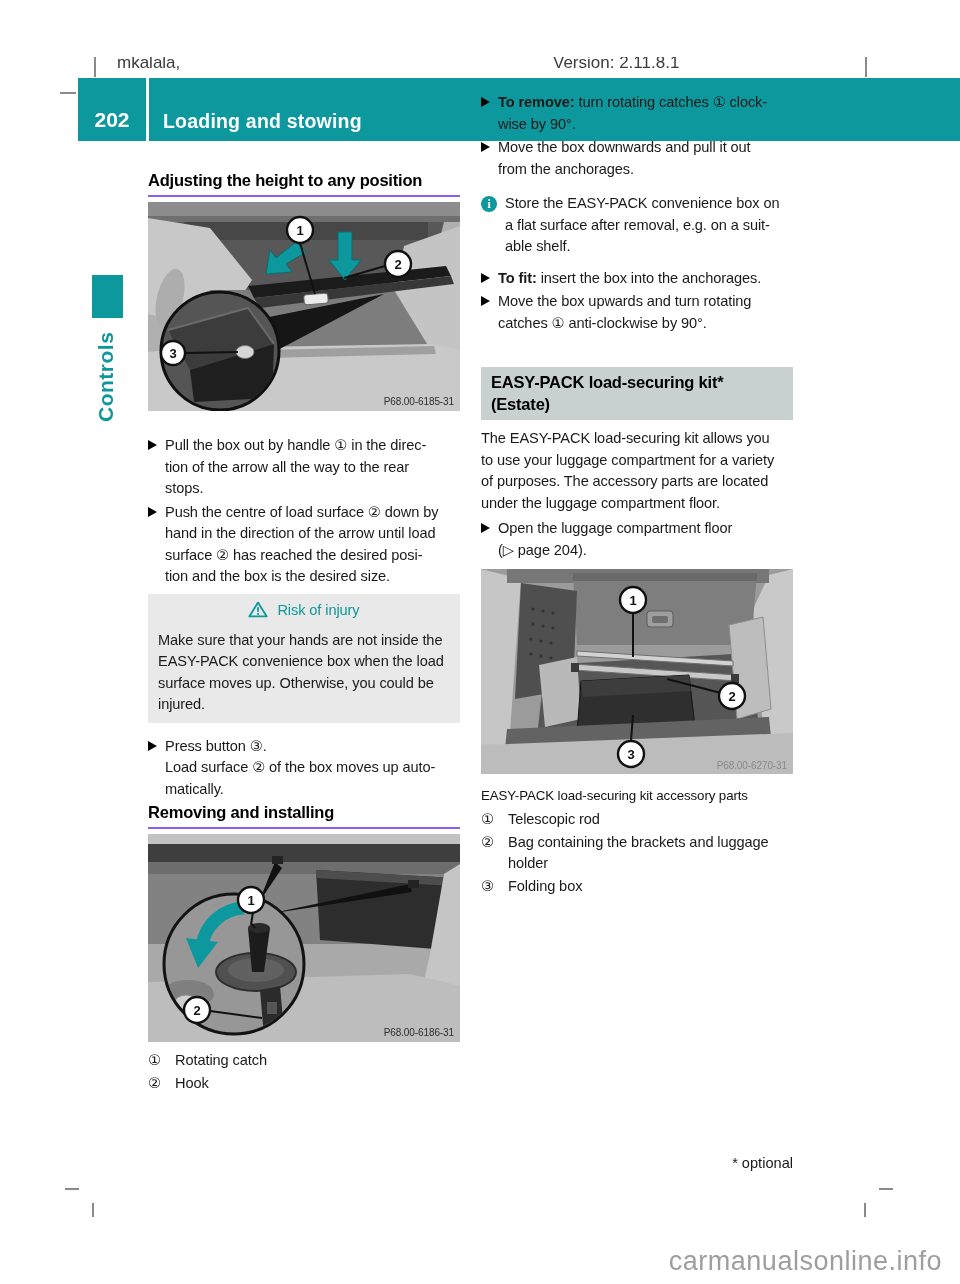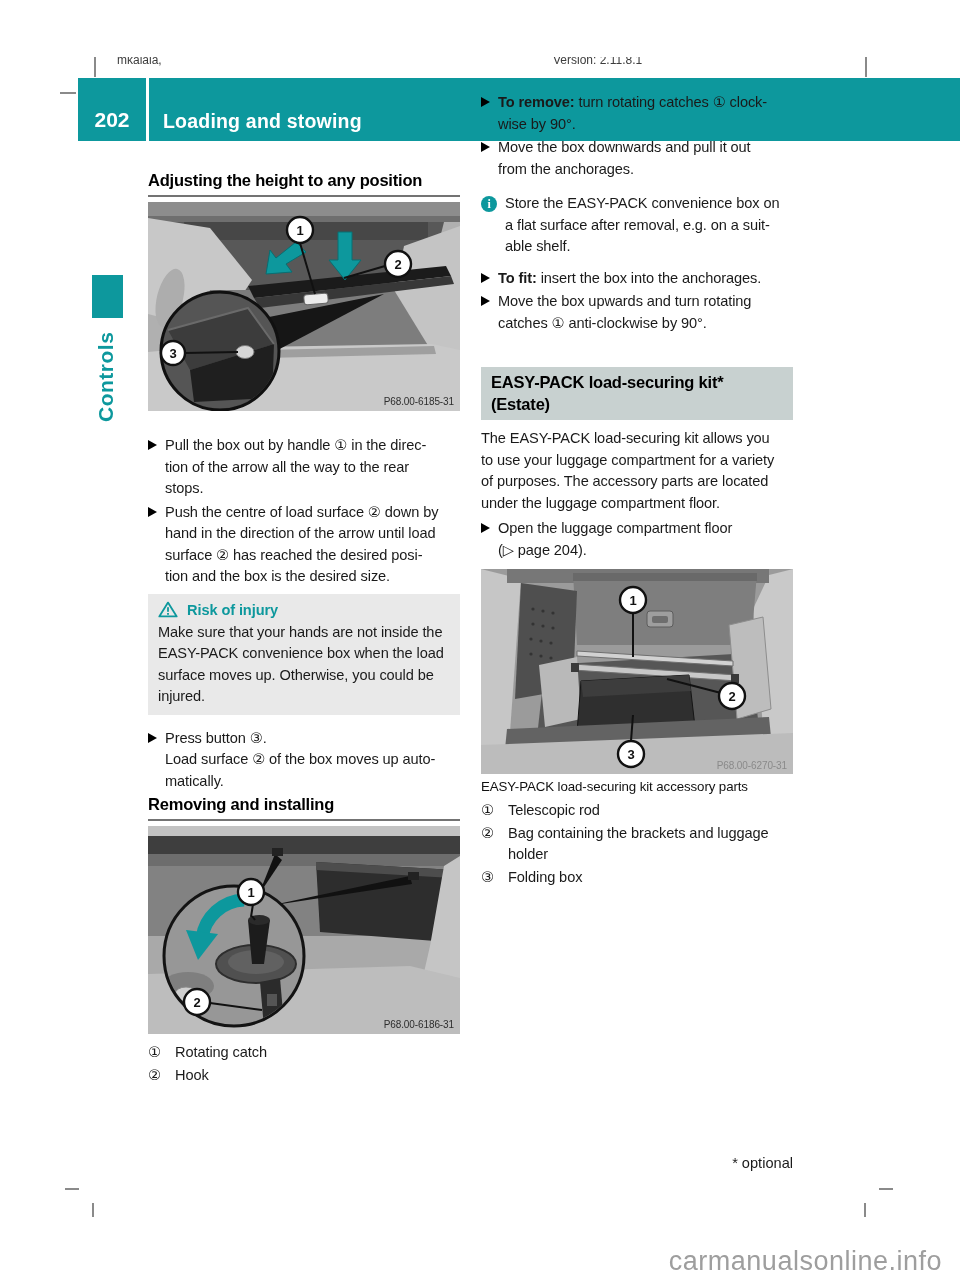--- a/index.html
+++ b/index.html
@@ -1,21 +1,21 @@
 <!DOCTYPE html>
 <html><head>
 <meta charset="utf-8">
 <style>
   html,body{margin:0;padding:0;background:#ffffff;}
   #page{position:relative;width:960px;height:1284px;background:#fff;overflow:hidden;
         font-family:"Liberation Sans","DejaVu Sans",sans-serif;color:#1a1a1a;}
 
   
   .topmeta{position:absolute;left:0;top:57px;width:100%;height:13px;overflow:hidden;}
-  .tm{position:absolute;top:-4px;font-size:12px;color:#3c3c3c;white-space:nowrap;}
+  .tm{position:absolute;top:-4px;font-size:17px;color:#3c3c3c;white-space:nowrap;}
   .tm.l{left:117px;} .tm.r{left:553px;}
 
   
   .crop{position:absolute;background:#8a8a8a;}
 
   
   .hdr-num{position:absolute;left:78px;top:78px;width:68px;height:63px;background:#0d989d;
            color:#fff;font-weight:bold;font-size:21px;display:flex;align-items:flex-end;
            justify-content:center;padding-bottom:9px;box-sizing:border-box;}
   .hdr-bar{position:absolute;left:149px;top:78px;width:820px;height:63px;background:#0d989d;
@@ -23,38 +23,38 @@
            padding:0 0 8px 14px;box-sizing:border-box;letter-spacing:.2px;}
 
   
   .side-square{position:absolute;left:92px;top:275px;width:31px;height:43px;background:#0d989d;}
   .side-label{position:absolute;left:94px;top:330px;height:92px;writing-mode:vertical-rl;
               transform:rotate(180deg);font-size:21px;font-weight:bold;color:#0d989d;letter-spacing:.5px;}
 
   
   .col{position:absolute;top:0;width:312px;font-size:14.6px;line-height:21.5px;letter-spacing:-0.1px;}
   .col-left{left:148px;} .col-right{left:481px;}
-  .sec-h{font-size:16.5px;font-weight:bold;color:#000;border-bottom:2px solid #737373;
+  .sec-h{font-size:16.5px;font-weight:bold;color:#000;border-bottom:2px solid #8b5cf6;
          padding-bottom:4px;margin:0;line-height:21px;letter-spacing:-0.2px;}
   .col-left .sec-h.first{margin-top:170px;}
   .fig{margin-top:5px;position:relative;}
   .fig svg{display:block;}
   .figlabel{font:10px "Liberation Sans",sans-serif;}
   .cnum{font:bold 13px "Liberation Sans",sans-serif;fill:#111;text-anchor:middle;}
 
   .group1{margin-top:24px;}
   .bullet{position:relative;padding-left:17px;margin-bottom:2px;}
   .tri{position:absolute;left:0;top:5px;width:0;height:0;
        border-left:9px solid #000;border-top:5.5px solid transparent;border-bottom:5.5px solid transparent;}
   .btext{white-space:nowrap;}
   .btext b{letter-spacing:-0.1px;}
 
   .warnbox{background:#e9e9e9;margin-top:6px;padding:6px 10px 7px 10px;}
-  .warn-title{color:#0d989d;font-weight:bold;display:flex;align-items:center;gap:9px;
-              line-height:20px;margin-bottom:2px;}
+  .warn-title{color:#0d989d;font-weight:normal;display:flex;align-items:center;gap:9px;
+              line-height:20px;margin-bottom:10px;justify-content:center;}
   .warn-title svg{flex:0 0 auto;}
   .wlines{white-space:nowrap;}
 
   .b3{margin-top:13px;}
   .sec-h.second{}
   .legend{margin-top:8px;}
   .legend-row{position:relative;padding-left:27px;margin-top:1px;}
   .lnum{position:absolute;left:0;top:0;}
 
   
@@ -62,21 +62,21 @@
   .note{position:relative;padding-left:24px;margin-top:13px;white-space:nowrap;}
   .i-icon{position:absolute;left:0;top:3px;width:16px;height:16px;border-radius:50%;
           background:#0d989d;color:#fff;font:bold 12px "Liberation Serif",serif;
           text-align:center;line-height:16px;}
   .mt10{margin-top:10px;}
   .sec-box{background:#c8d1d0;margin-top:33px;padding:4px 10px 5px 10px;font-size:16.5px;
            font-weight:bold;line-height:22px;color:#000;letter-spacing:-0.2px;}
   .para{margin-top:8px;white-space:nowrap;}
   .b5{margin-top:4px;}
   .fig3{margin-top:8px;}
-  .caption{margin-top:4px;font-size:13.3px;line-height:18px;color:#111;letter-spacing:-0.1px;}
+  .caption{margin-top:13px;font-size:13.3px;line-height:18px;color:#111;letter-spacing:-0.1px;}
   .legend-r{margin-top:4px;}
 
   .footnote{position:absolute;left:481px;width:312px;top:1155px;text-align:right;font-size:14.6px;}
   .watermark{position:absolute;right:18px;top:1246px;font-size:27px;color:#9e9e9e;letter-spacing:.5px;}
 </style>
 </head>
 <body>
 
 <div id="page">
 

